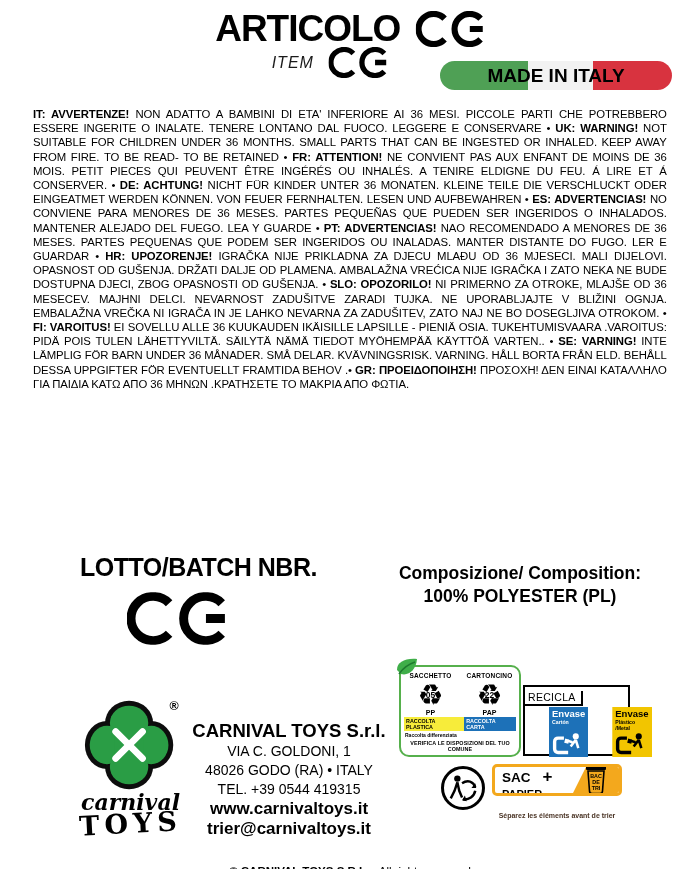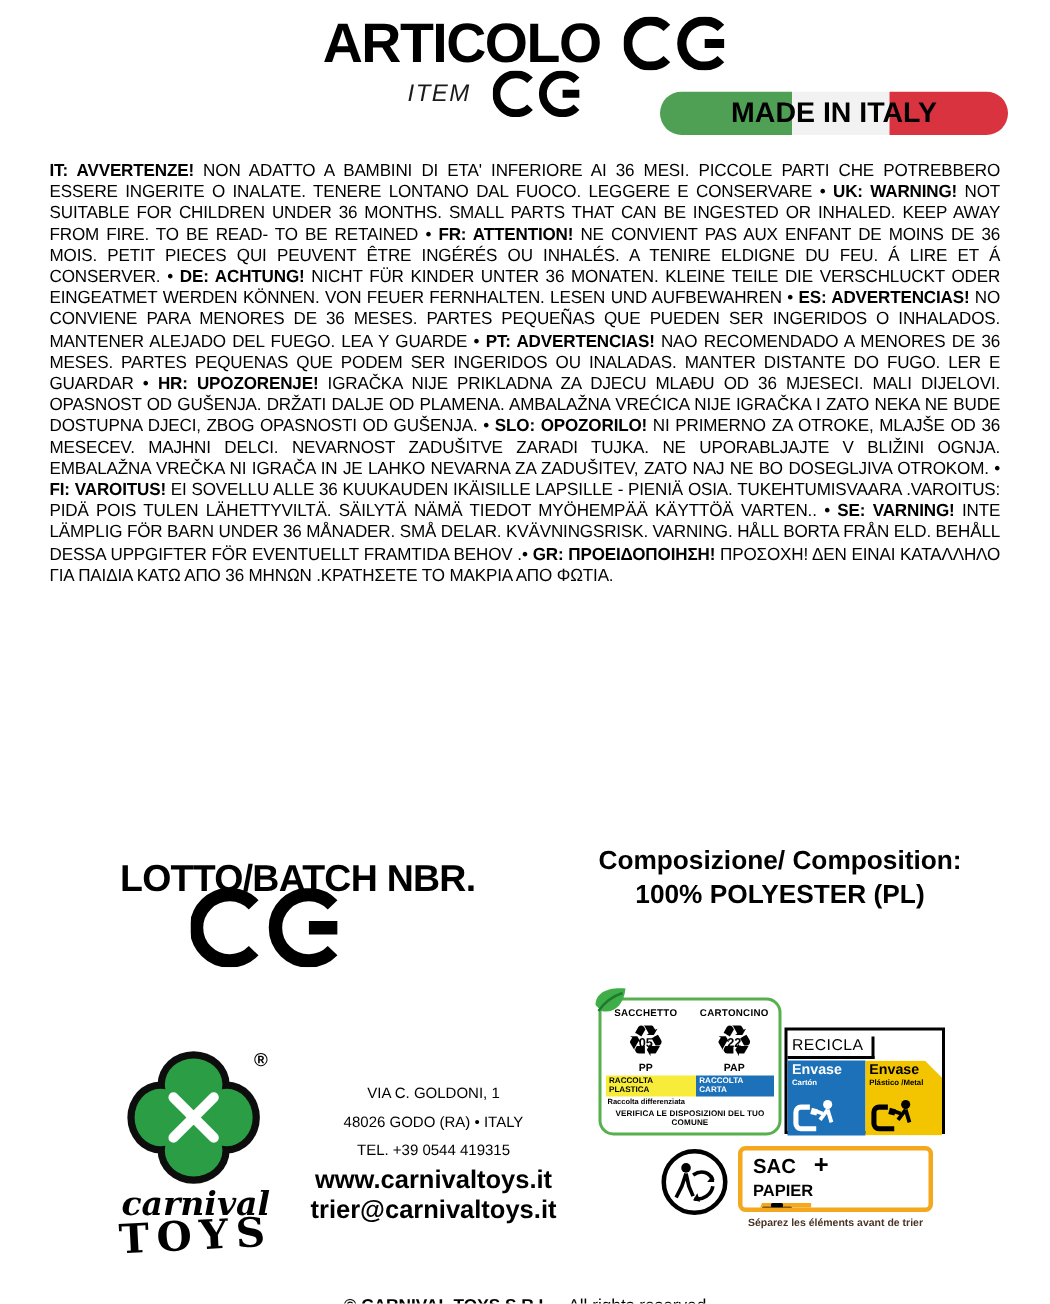--- a/index.html
+++ b/index.html
@@ -15,21 +15,21 @@
   .item-row .itm{display:inline-block;font-style:italic;font-size:16px;font-weight:500;letter-spacing:1px;vertical-align:middle;color:#1a1a1a;}
   .flag-pill{position:absolute;left:440px;top:61px;width:232px;height:29px;border-radius:15px;overflow:hidden;display:flex;text-align:right;}
   .flag-pill .st{height:100%;}
   .flag-pill .txt{position:absolute;left:0;top:0;width:100%;height:100%;display:flex;align-items:center;justify-content:center;
     font-size:19px;font-weight:800;letter-spacing:0px;color:#000;}
   
   .warnings{position:absolute;left:33px;top:107px;width:652px;transform:scaleX(0.972);transform-origin:left top;
     font-size:11.7px;line-height:14.2px;text-align:justify;letter-spacing:-0.1px;color:#000;}
   .warnings b{font-weight:700;}
   
-  .lotto{position:absolute;left:80px;top:572px;font-size:25px;font-weight:800;letter-spacing:-0.5px;}
+  .lotto{position:absolute;left:80px;top:553px;font-size:25px;font-weight:800;letter-spacing:-0.5px;}
   .big-ce{position:absolute;left:127px;top:592px;}
   .compo{position:absolute;left:370px;top:563px;width:300px;text-align:center;font-weight:700;}
   .compo .c-h{font-size:17.5px;margin-bottom:2px;}
   .compo .c-l{font-size:17.5px;line-height:21px;}
   
   .recybox{position:absolute;left:399px;top:665px;width:122px;height:92px;border:2px solid #56b04c;border-radius:10px;background:#fff;box-sizing:border-box;}
   .recybox .leaf{position:absolute;left:-8px;top:-13px;}
   .recy-cols{display:flex;justify-content:space-around;padding-top:5px;}
   .recy-col{width:50%;text-align:center;}
   .recy-mat{font-size:6.5px;font-weight:700;letter-spacing:0.2px;}
@@ -39,37 +39,37 @@
   .chip-row{display:flex;justify-content:space-between;padding:1px 3px 0 3px;}
   .chip{font-size:5.4px;font-weight:800;padding:1px 2px;line-height:6px;}
   .chip.yellow{background:#f7ec3a;color:#000;}
   .chip.blue{background:#1d71b8;color:#fff;}
   .chip-sub{font-size:5px;font-weight:700;padding:1px 0 0 4px;text-align:left;}
   .recy-foot{font-size:5.4px;font-weight:800;text-align:center;margin-top:2px;letter-spacing:0.1px;}
   
   .recicla{position:absolute;left:523px;top:685px;width:107px;height:71px;border:2px solid #000;background:#fff;box-sizing:border-box;}
   .recicla-hdr{display:inline-block;font-size:10.5px;font-weight:400;padding:0 5px 1px 3px;border-right:2px solid #000;border-bottom:2px solid #000;letter-spacing:0.3px;}
   .recicla-panels{display:flex;height:50px;margin-top:1px;}
-  .panel{width:50%;padding:2px 3px;box-sizing:border-box;position:relative;}
+  .panel{width:50%;padding:2px 3px;box-sizing:border-box;position:relative;margin-left:24px;}
   .panel.blue{background:#1d71b8;color:#fff;}
   .panel.gold{background:#f2c500;color:#000;clip-path:polygon(0 0,40px 0,52px 12px,52px 100%,0 100%);}
   .panel .p1{font-size:9.5px;font-weight:800;line-height:10px;}
   .panel .p2{font-size:5.2px;font-weight:700;line-height:6px;}
   .panel svg{position:absolute;left:3px;bottom:2px;}
   
   .logo{position:absolute;left:73px;top:697px;width:115px;text-align:center;}
   .logo .script1{font-family:"DejaVu Serif",serif;font-style:italic;font-weight:700;font-size:22px;margin-top:-8px;letter-spacing:0px;}
   .logo .script2{font-family:"DejaVu Serif",serif;font-weight:700;font-size:27px;margin-top:-7px;letter-spacing:5px;transform:rotate(-3deg);}
   .addr{position:absolute;left:183px;top:720px;width:212px;text-align:center;}
   .addr .nm{font-size:18.5px;font-weight:800;line-height:22px;}
-  .addr .ln{font-size:10px;line-height:19px;}
+  .addr .ln{font-size:14px;line-height:19px;}
   .addr .bd{font-size:17px;font-weight:800;line-height:20px;}
   
   .triman{position:absolute;left:441px;top:766px;width:44px;height:44px;border:3px solid #000;border-radius:50%;box-sizing:border-box;display:flex;align-items:center;justify-content:center;}
-  .sacbox{position:absolute;left:492px;top:764px;width:130px;height:44px;border:3px solid #f3a81d;border-radius:5px;box-sizing:border-box;display:flex;overflow:hidden;background:#fff;flex-direction:column;}
+  .sacbox{position:absolute;left:492px;top:764px;width:130px;height:32px;border:3px solid #f3a81d;border-radius:5px;box-sizing:border-box;display:flex;overflow:hidden;background:#fff;}
   .sacbox .sleft{flex:1;padding:2px 0 0 7px;}
   .sacbox .r1{font-size:13.5px;font-weight:800;line-height:16px;}
   .sacbox .r1 .plus{font-size:17px;margin-left:12px;}
   .sacbox .r2{font-size:11px;font-weight:800;line-height:16px;}
   .sacbox .sright{width:46px;background:#f3a81d;clip-path:polygon(13px 0,100% 0,100% 100%,0 100%);display:flex;align-items:center;justify-content:center;}
   .sac-note{position:absolute;left:478px;top:812px;width:158px;text-align:center;font-size:7px;font-weight:800;color:#4a3425;}
   
   .copyright{position:absolute;left:0;top:845px;width:700px;text-align:center;font-size:11.5px;margin-top:20px;}
   .copyright b{font-weight:800;}
 </style>
@@ -195,20 +195,21 @@
       <path d="M36 36 L64 64"></path>
       <path d="M64 36 L36 64"></path>
     </g>
     <text x="92" y="14" font-size="13" font-weight="bold" fill="#000">®</text>
   </svg>
   <div class="script1">carnival</div>
   <div class="script2">TOYS</div>
 </div>
 
 <div class="addr">
+  <div class="nm">CARNIVAL TOYS S.r.l.</div>
   <div class="ln">VIA C. GOLDONI, 1</div>
   <div class="ln">48026 GODO (RA) • ITALY</div>
   <div class="ln">TEL. +39 0544 419315</div>
   <div class="bd">www.carnivaltoys.it</div>
   <div class="bd">trier@carnivaltoys.it</div>
 </div>
 
 <div class="triman">
   <svg width="32" height="32" viewBox="0 0 34 34">
     <circle cx="11" cy="7" r="3.4" fill="#000"></circle>

